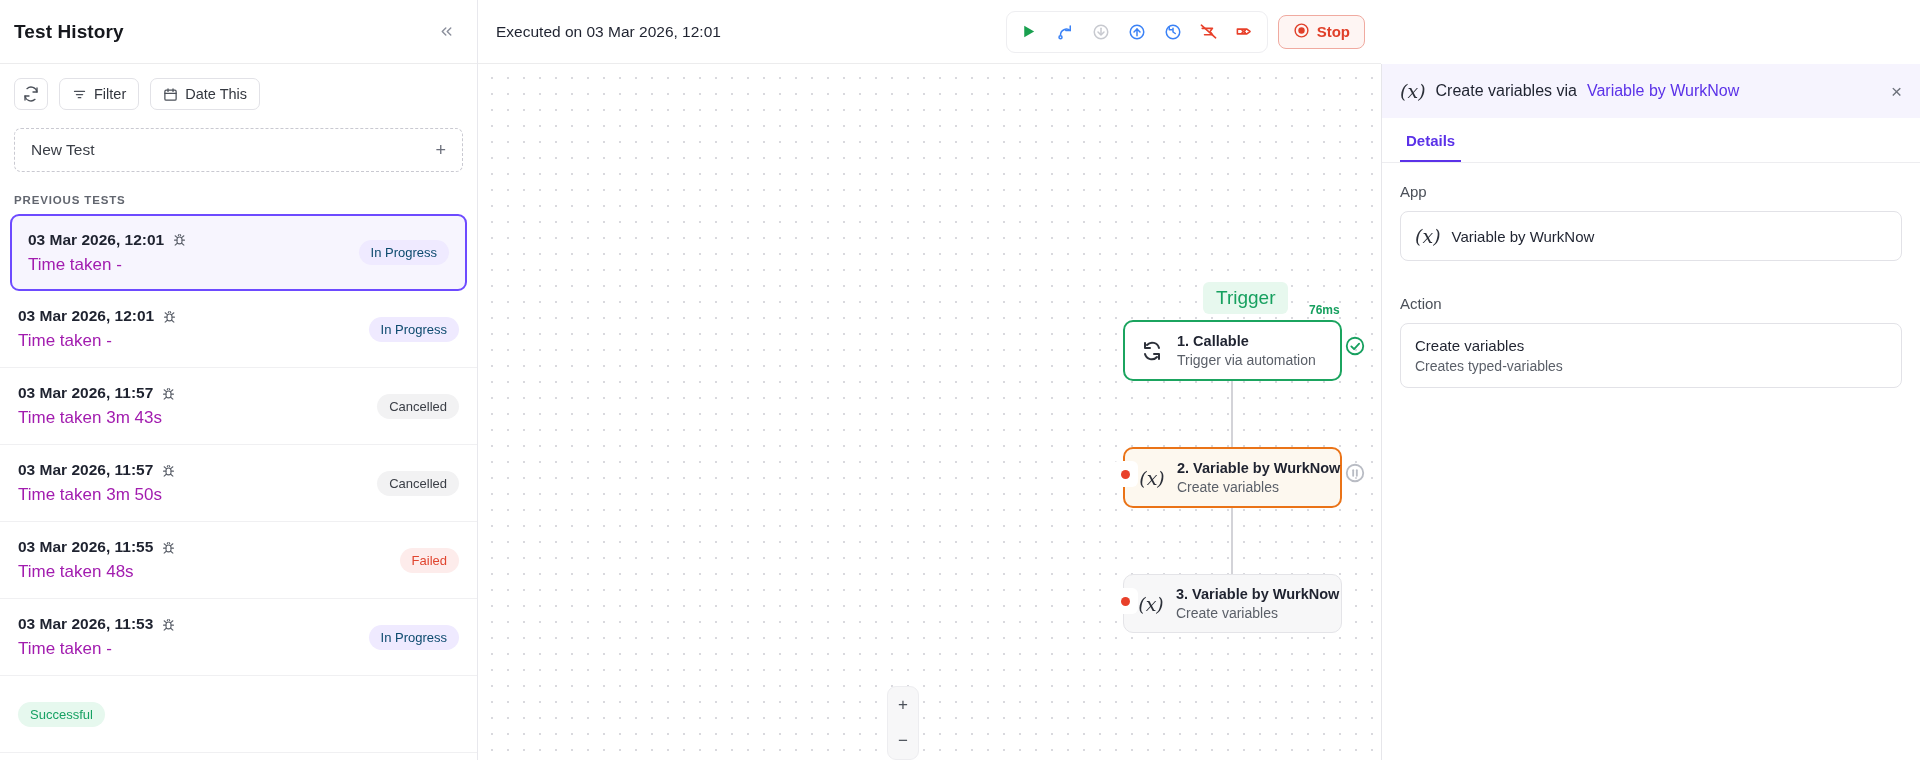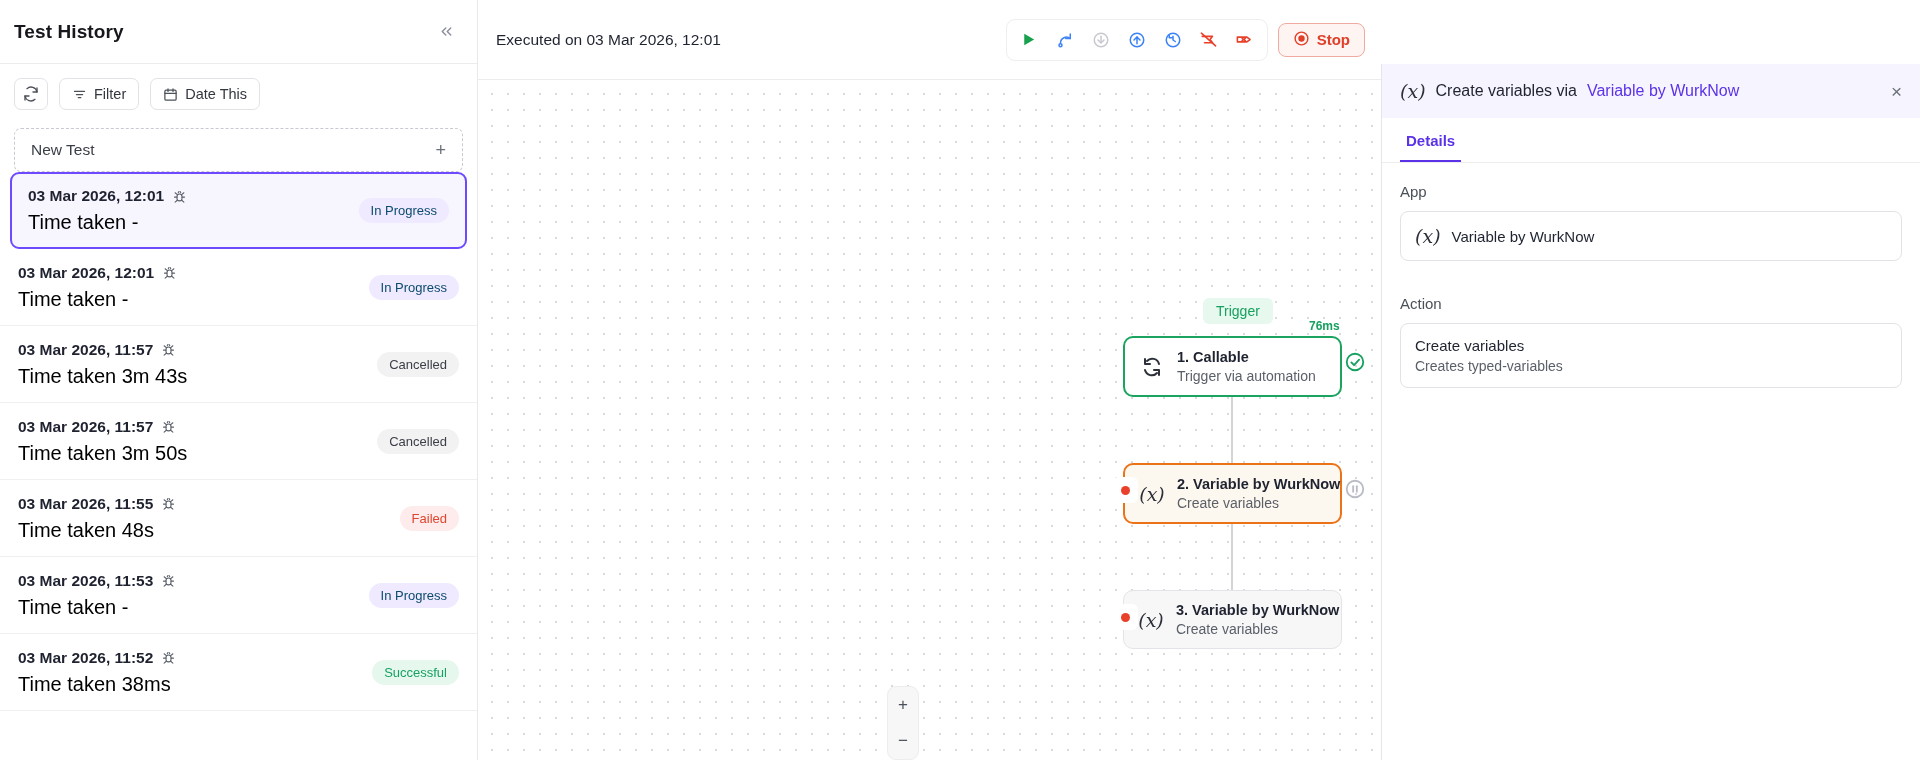--- a/index.html
+++ b/index.html
@@ -65,36 +65,36 @@
   .test-item.selected {
     background: #f7f5fe;
     border: 2px solid #6d4aff;
     border-radius: 9px;
     margin: 0 10px;
     padding: 11px 16px;
   }
   .ti-left { display: flex; flex-direction: column; gap: 6px; }
   .ti-date-row { display: flex; align-items: center; gap: 8px; }
   .ti-date { font-size: 15.5px; font-weight: 600; color: #1f2330; }
-  .ti-sub { font-size: 20px; color: #000000; }
+  .ti-sub { font-size: 17px; color: #a21caf; }
   .bug-icon { color: #585d67; display: flex; }
 
   .badge {
     font-size: 13px; font-weight: 500;
     border-radius: 13px; padding: 5px 12px; white-space: nowrap;
   }
   .badge.inprogress { background: #efeaff; color: #0c4a6e; }
   .badge.cancelled  { background: #f2f2f3; color: #3a3e46; }
   .badge.failed     { background: #fdeceb; color: #e0452f; }
   .badge.successful { background: #e6f8ee; color: #16a163; }
 
   
   .center { flex: 1; display: flex; flex-direction: column; min-width: 0; position: relative; }
   .topbar {
-    height: 80px; background: #fff; border-bottom: 1px solid #ececed;
+    height: 64px; background: #fff; border-bottom: 1px solid #ececed;
     display: flex; align-items: center; justify-content: space-between;
     padding: 0 16px 0 18px;
   }
   .exec-label { font-size: 15.5px; color: #1f2330; font-weight: 500; }
   .tb-right { display: flex; align-items: center; gap: 10px; }
   .icon-group {
     display: flex; align-items: center; gap: 4px;
     border: 1px solid #eeeef1; border-radius: 9px; padding: 4px 6px; background: #fff;
   }
   .tb-icon {
@@ -114,21 +114,21 @@
     background-image: radial-gradient(circle, #d9d9de 1px, transparent 1px);
     background-size: 16px 16px;
     background-position: 6px 6px;
   }
   .flow { position: absolute; left: 0; top: 0; width: 100%; height: 100%; }
 
   .connector { position: absolute; width: 1.6px; background: #d3d3d8; left: 753px; }
 
   .trigger-pill {
     position: absolute; left: 725px; top: 218px;
-    background: #e7f8ee; color: #17a05f; font-size: 14px; font-weight: 500;
+    background: #e7f8ee; color: #17a05f; font-size: 19px; font-weight: 500;
     padding: 5px 13px; border-radius: 6px;
   }
   .ms-label {
     position: absolute; left: 831px; top: 239px;
     font-size: 12px; color: #17a05f; font-weight: 600;
   }
 
   .node {
     position: absolute; width: 219px; min-height: 55px;
     border-radius: 10px; display: flex; align-items: center; gap: 12px;
@@ -250,20 +250,21 @@
         </span>
         <span>Date This</span>
       </div>
     </div>
 
     <div class="new-test">
       <span>New Test</span>
       <span class="plus">+</span>
     </div>
 
+    <div class="prev-label">PREVIOUS TESTS</div>
 
     <div class="test-list" id="test-list">
         <div class="test-item selected">
           <div class="ti-left">
             <div class="ti-date-row">
               <div class="ti-date">03 Mar 2026, 12:01</div>
               <span class="bug-icon">
                 <svg width="15" height="15" viewBox="0 0 24 24" fill="none" stroke="currentColor" stroke-width="1.7" stroke-linecap="round">
                   <rect x="8" y="8" width="8" height="11" rx="4"></rect>
                   <line x1="8" y1="13" x2="4" y2="13"></line>
@@ -385,39 +386,20 @@
                   <line x1="10" y1="6" x2="11" y2="4"></line>
                   <line x1="14" y1="6" x2="13" y2="4"></line>
                 </svg>
               </span>
             </div>
             <div class="ti-sub">Time taken -</div>
           </div>
           <div class="badge inprogress">In Progress</div>
         </div>
         <div class="test-item">
-          <div class="ti-left">
-            <div class="ti-date-row">
-              <div class="ti-date">03 Mar 2026, 11:52</div>
-              <span class="bug-icon">
-                <svg width="15" height="15" viewBox="0 0 24 24" fill="none" stroke="currentColor" stroke-width="1.7" stroke-linecap="round">
-                  <rect x="8" y="8" width="8" height="11" rx="4"></rect>
-                  <line x1="8" y1="13" x2="4" y2="13"></line>
-                  <line x1="16" y1="13" x2="20" y2="13"></line>
-                  <line x1="8.5" y1="9" x2="5" y2="6"></line>
-                  <line x1="15.5" y1="9" x2="19" y2="6"></line>
-                  <line x1="8.5" y1="18" x2="5" y2="21"></line>
-                  <line x1="15.5" y1="18" x2="19" y2="21"></line>
-                  <line x1="10" y1="6" x2="11" y2="4"></line>
-                  <line x1="14" y1="6" x2="13" y2="4"></line>
-                </svg>
-              </span>
-            </div>
-            <div class="ti-sub">Time taken 38ms</div>
-          </div>
           <div class="badge successful">Successful</div>
         </div>
       </div>
   </aside>
 
   <main class="center">
     <div class="topbar">
       <div class="exec-label">Executed on 03 Mar 2026, 12:01</div>
       <div class="tb-right">
         <div class="icon-group">

